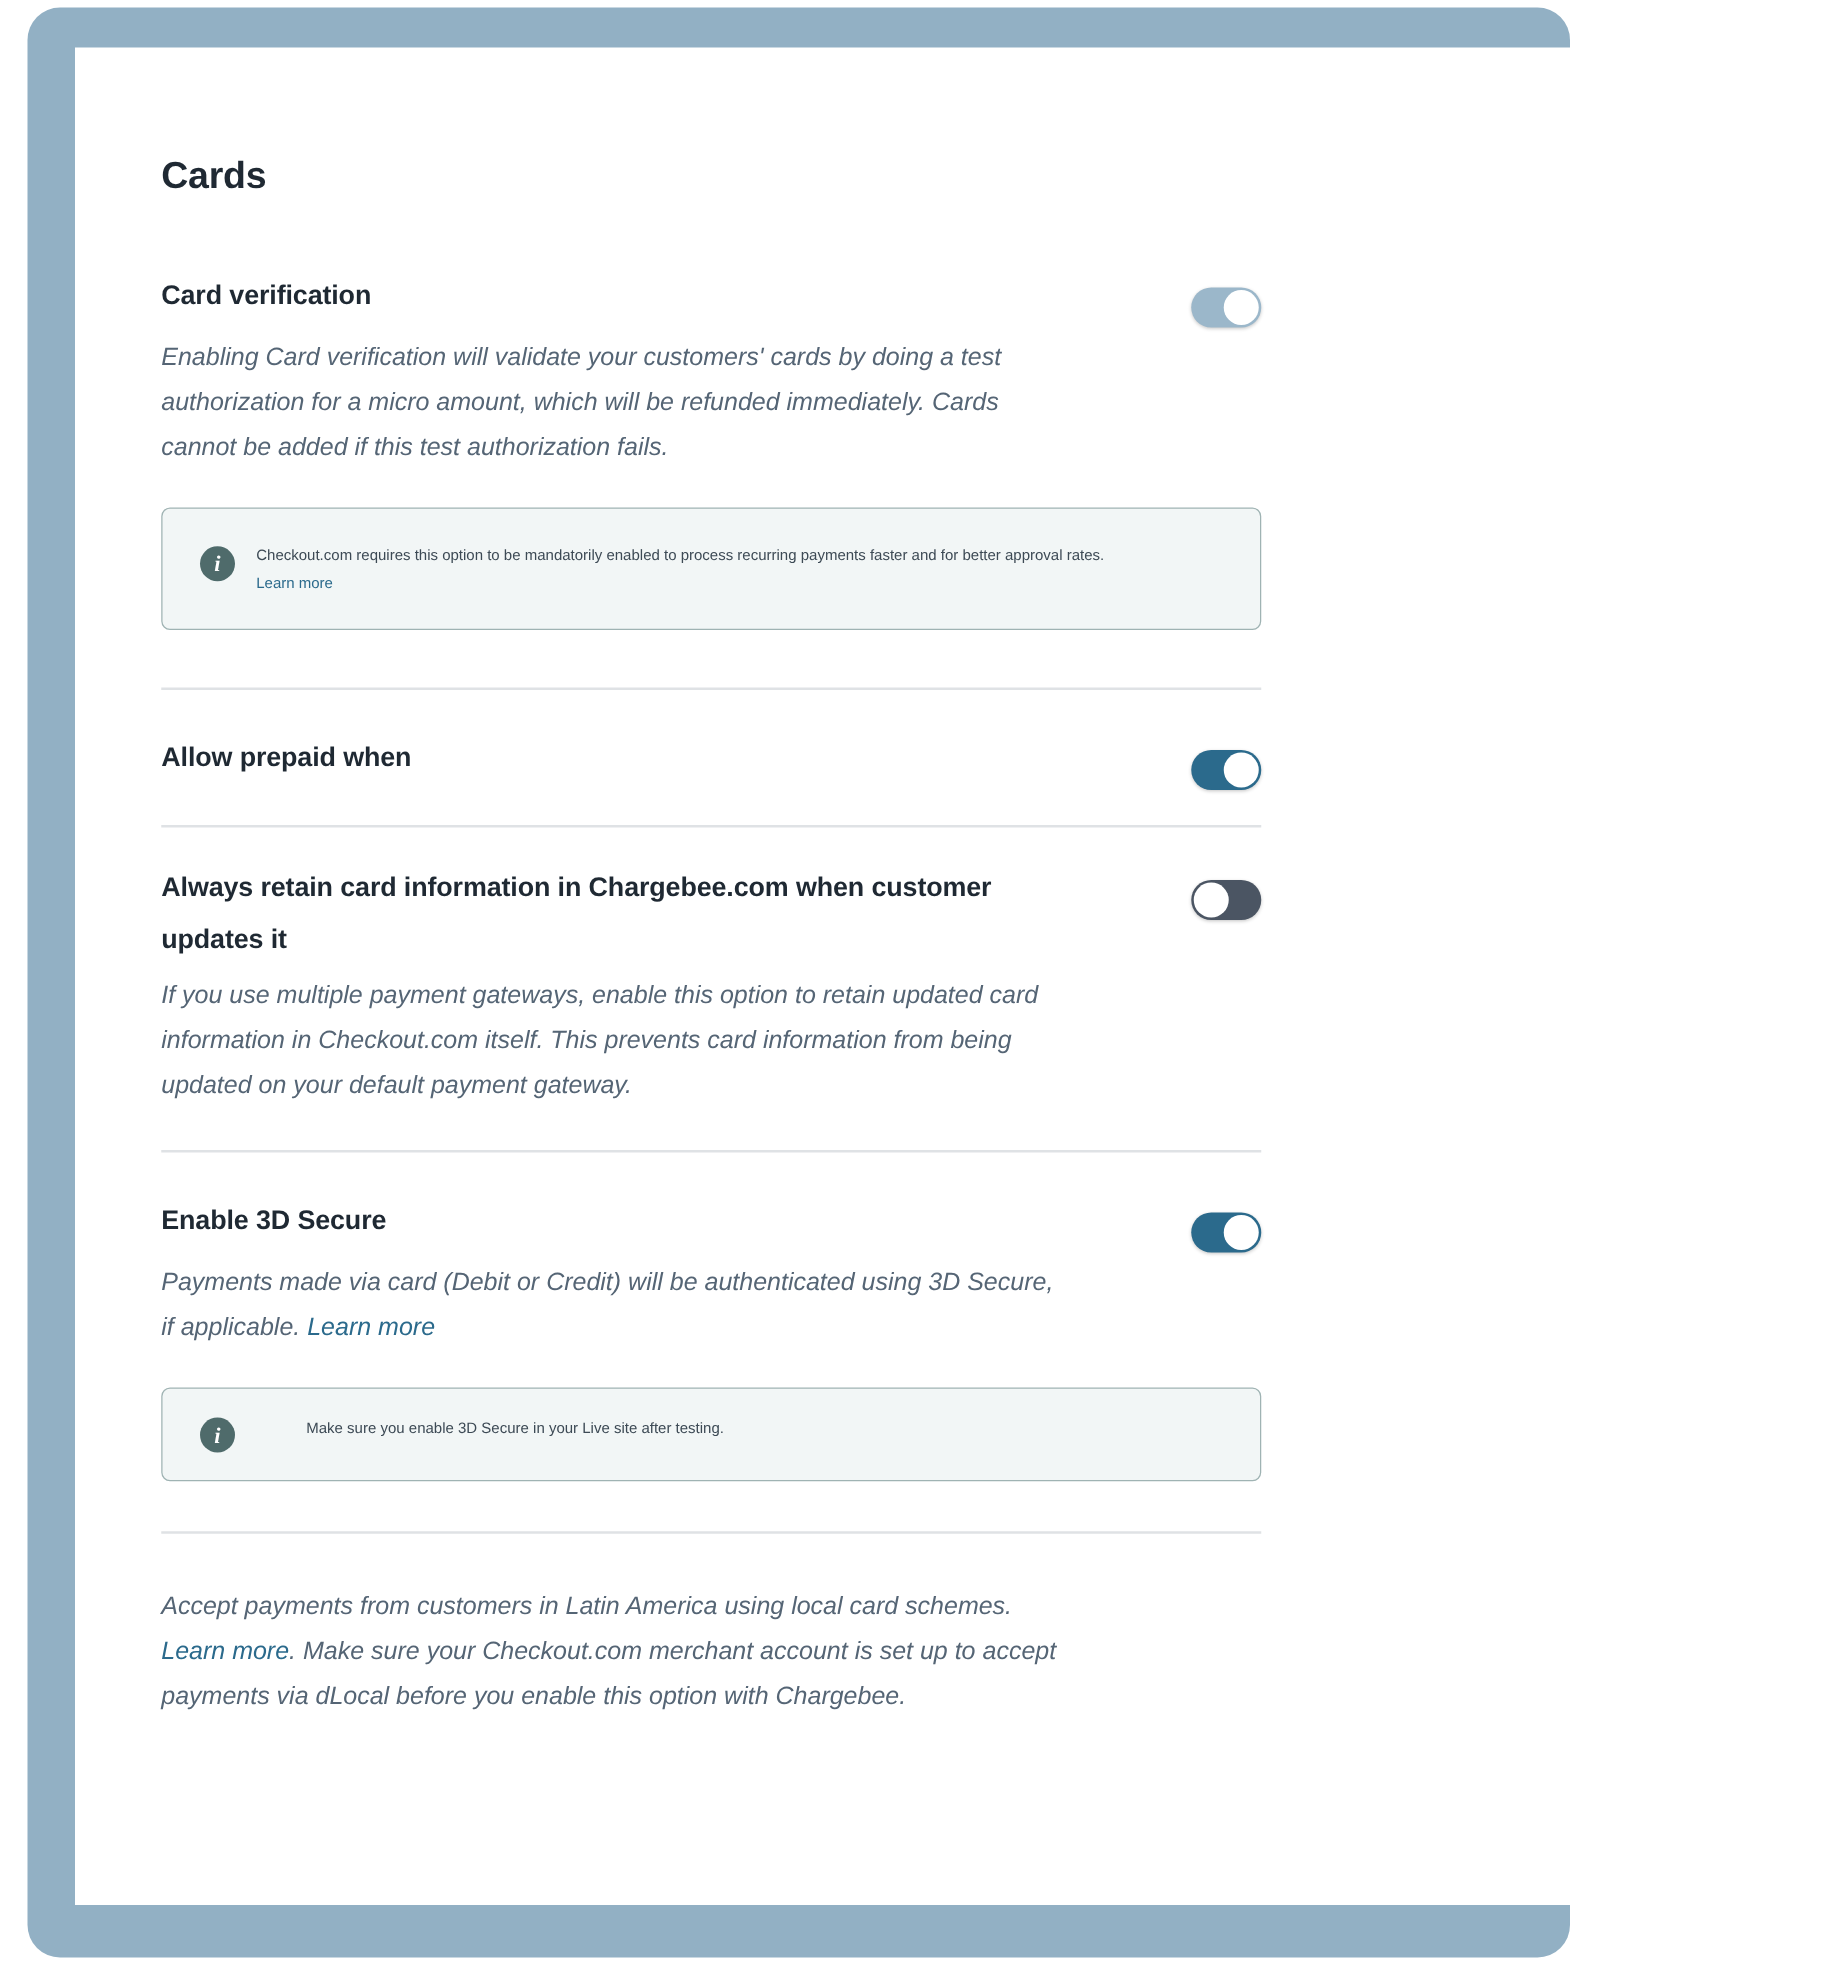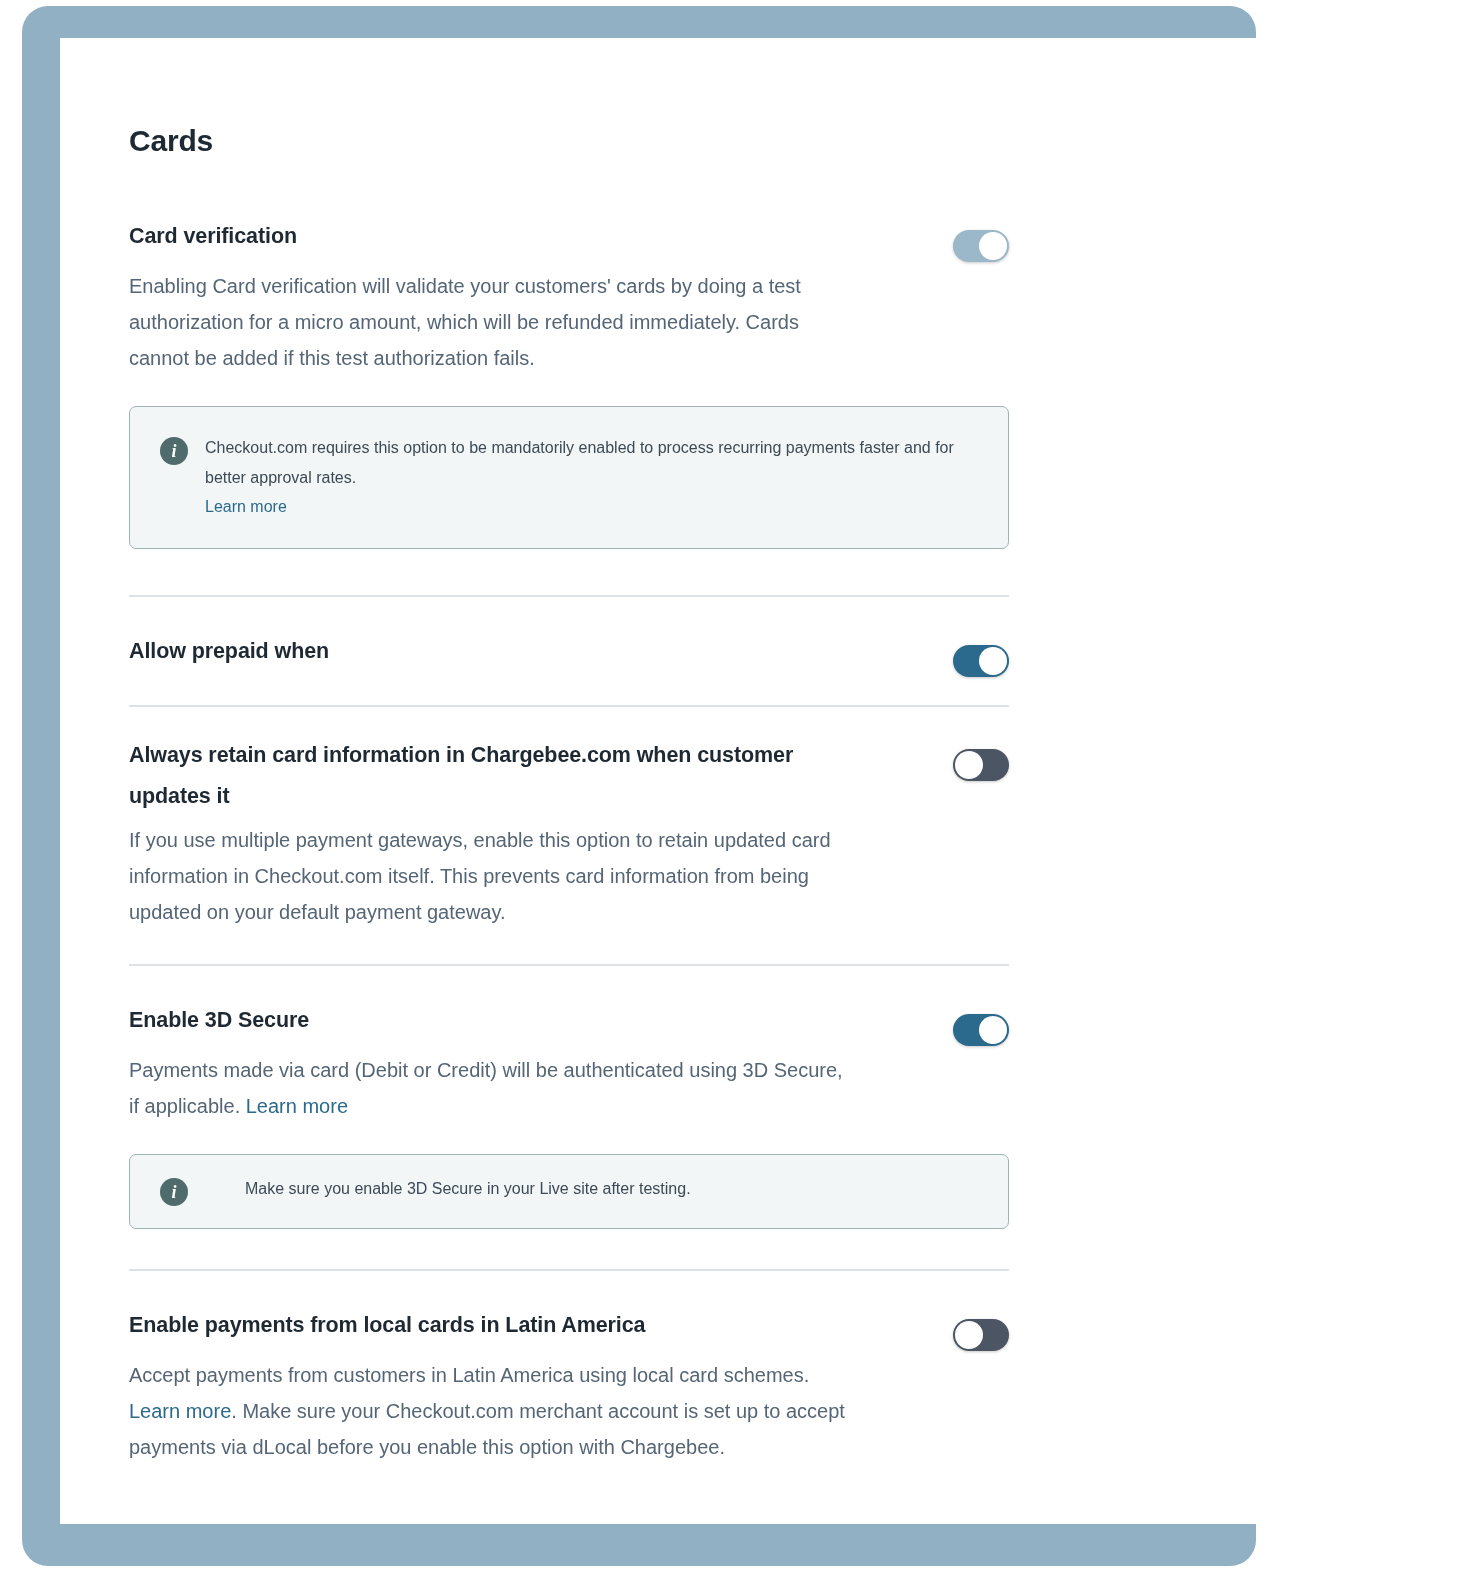--- a/index.html
+++ b/index.html
@@ -111,21 +111,21 @@
   }
 
   .setting-desc {
     font-size: 20px;
     color: #556575;
     line-height: 1.8;
     max-width: 760px;
     margin-top: 6px;
   }
 
-  .desc-narrow { max-width: 720px; }
+  .desc-narrow { max-width: 720px; font-style: italic; }
 
   .inline-link {
     color: #2b6a8c;
     text-decoration: none;
     cursor: pointer;
   }
 
   
   .toggle {
     position: relative;
@@ -175,21 +175,21 @@
     font-size: 18px;
     font-weight: bold;
     font-style: italic;
     font-family: "Liberation Serif", serif;
     text-align: center;
     line-height: 28px;
     margin-top: 4px;
   }
 
   .callout-body {
-    font-size: 16px;
+    font-size: 12px;
     color: #3d4a55;
     line-height: 1.85;
     max-width: 770px;
   }
 
   .callout-body .inline-link { display: inline-block; }
 
   .callout.single { padding: 22px 24px 22px 30px; }
   .callout.single .info-icon { margin-top: 1px; }
   .callout.single .callout-body { line-height: 1.5; margin-left: 40px; }
@@ -280,26 +280,20 @@
           <span class="info-icon">i</span>
           <div class="callout-body">Make sure you enable 3D Secure in your Live site after testing.</div>
         </div>
       </div>
 
       <div class="sp-40"></div>
       <div class="divider"></div>
       <div class="sp-34"></div>
 
       <div class="setting">
-        <div class="setting-head">
-          <div class="setting-label">Enable payments from local cards in Latin America</div>
-          <div class="toggle off">
-            <span class="knob"></span>
-          </div>
-        </div>
         <div class="setting-desc desc-narrow">
           <span>Accept payments from customers in Latin America using local card schemes. </span><a class="inline-link">Learn more</a><span>. Make sure your Checkout.com merchant account is set up to accept payments via dLocal before you enable this option with Chargebee.</span>
         </div>
       </div>
 
     </div>
   </div>
 </div>
 
 </body></html>

